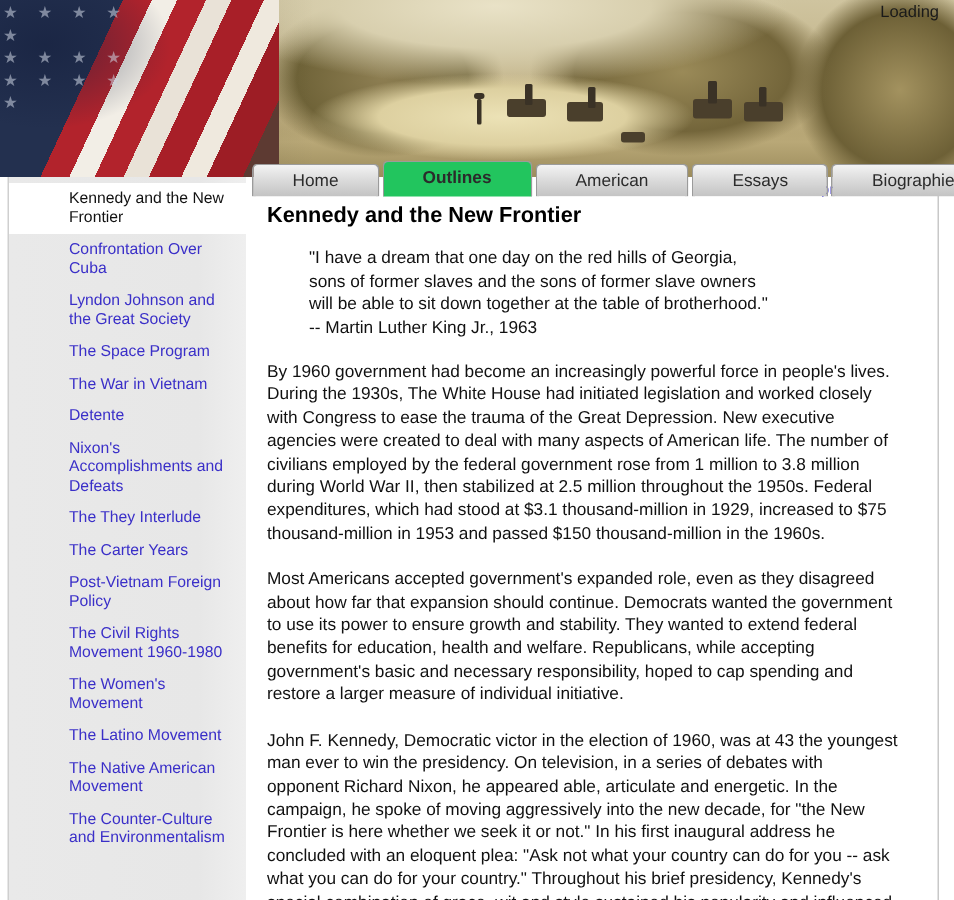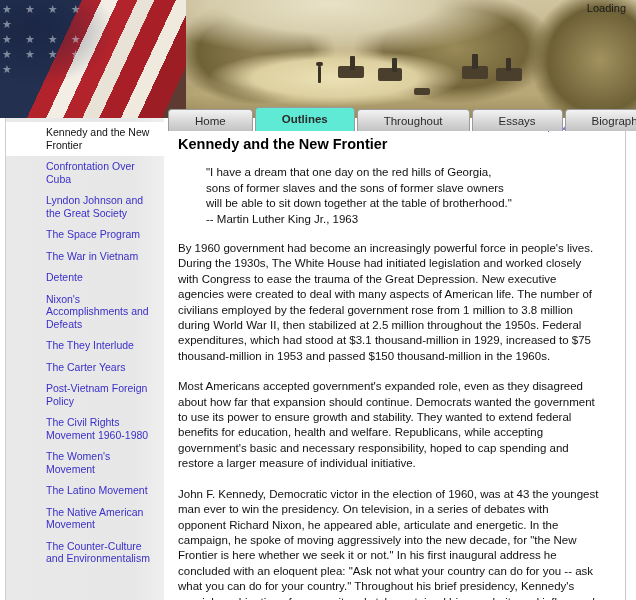--- a/index.html
+++ b/index.html
@@ -133,21 +133,21 @@
     text-align: center;
     border: 1px solid #9b9b9b;
     border-bottom: none;
     border-radius: 4px 4px 0 0;
     background: linear-gradient(to bottom, #f3f3f3 0%, #dcdcdc 45%, #c3c3c3 100%);
     box-sizing: border-box;
     white-space: nowrap;
     cursor: pointer;
   }
   .tab.active {
-    background: #5eead4;
+    background: #22c55e;
     font-weight: bold;
     border-color: #9b9b9b;
     height: 24px;
     line-height: 23px;
   }
 
   
   .content-wrap {
     position: absolute;
     left: 0; top: 118px;
@@ -276,21 +276,21 @@
 
   <div class="logo-panel">
     <div class="stars">
       ★ ★ ★ ★ ★<br>★ ★ ★ ★<br>★ ★ ★ ★ ★<br>★ ★ ★ ★<br>★ ★ ★ ★ ★
     </div>
   </div>
 
   <div class="tabbar" id="tabbar">
       <div class="tab">Home</div>
       <div class="tab active">Outlines</div>
-      <div class="tab">Throughout</div>
+      <div class="tab">American</div>
       <div class="tab">Essays</div>
       <div class="tab">Biographies</div>
       <div class="tab">Presidents</div>
     </div>
 
   <div class="content-wrap">
     <div class="left-rail"></div>
 
     <div class="sidebar">
       <div class="nav-list" id="navlist">

